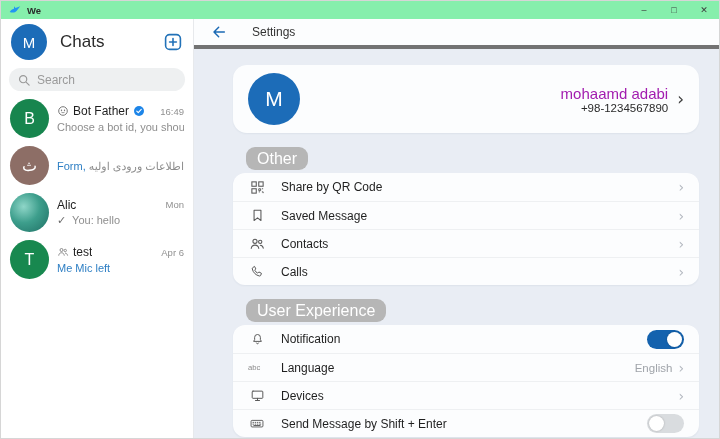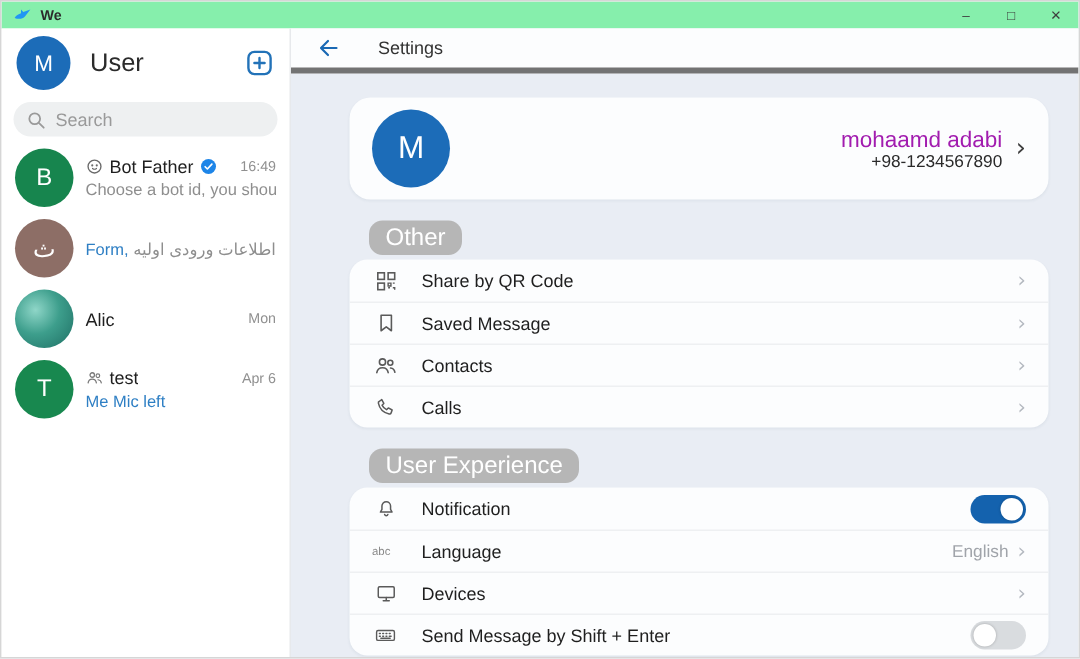--- a/index.html
+++ b/index.html
@@ -91,21 +91,21 @@
     <div class="win-btn">□</div>
     <div class="win-btn">✕</div>
   </div>
 </div>
 
 <div class="main">
 
   <div class="sidebar">
     <div class="sb-header">
       <div class="avatar sb-avatar">M</div>
-      <div class="sb-title">User</div>
+      <div class="sb-title">Chats</div>
       <div class="add-btn">
         <span>
           <svg width="18" height="18" viewBox="0 0 18 18">
               <rect x="1.6" y="1.6" width="14.8" height="14.8" rx="4" fill="none" stroke="#2272b8" stroke-width="1.6"></rect>
               <path d="M9 5.6v6.8M5.6 9h6.8" stroke="#2272b8" stroke-width="1.6" stroke-linecap="round"></path>
             </svg>
         </span>
       </div>
     </div>
 
@@ -156,20 +156,24 @@
         </div>
       </div>
 
       <div class="chat-item">
         <div class="avatar chat-avatar avatar-photo"></div>
         <div class="chat-body">
           <div class="chat-top">
             <span class="chat-name">Alic</span>
             <span class="chat-time">Mon</span>
           </div>
+          <div class="chat-preview">
+            <span class="tick">✓</span>
+            <span>You: hello</span>
+          </div>
         </div>
       </div>
 
       <div class="chat-item">
         <div class="avatar chat-avatar" style="background:#18884f;">T</div>
         <div class="chat-body">
           <div class="chat-top">
             <span>
               <svg width="12" height="12" viewBox="0 0 24 24">
                   <circle cx="9" cy="8" r="3" fill="none" stroke="#7a7a7a" stroke-width="1.7"></circle>

